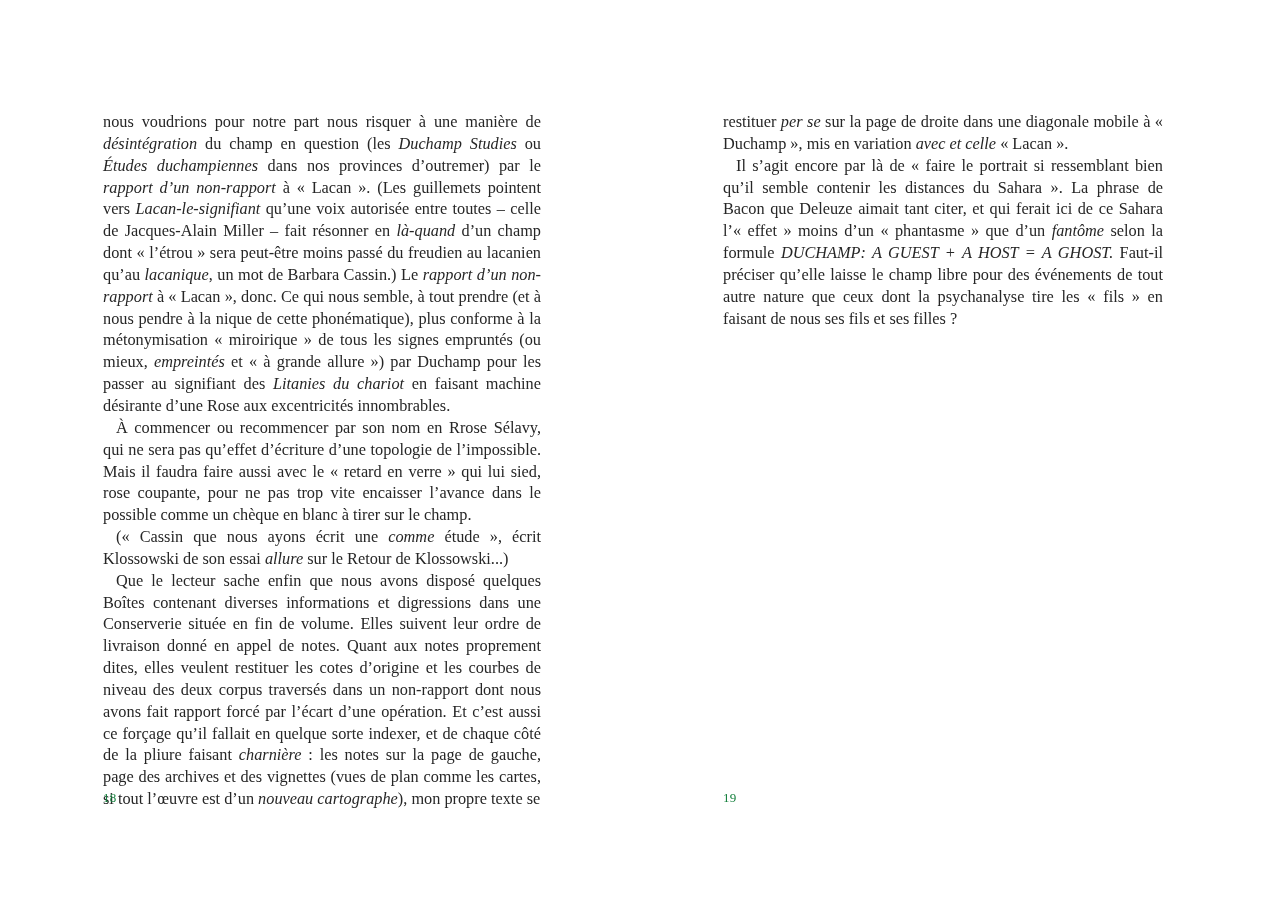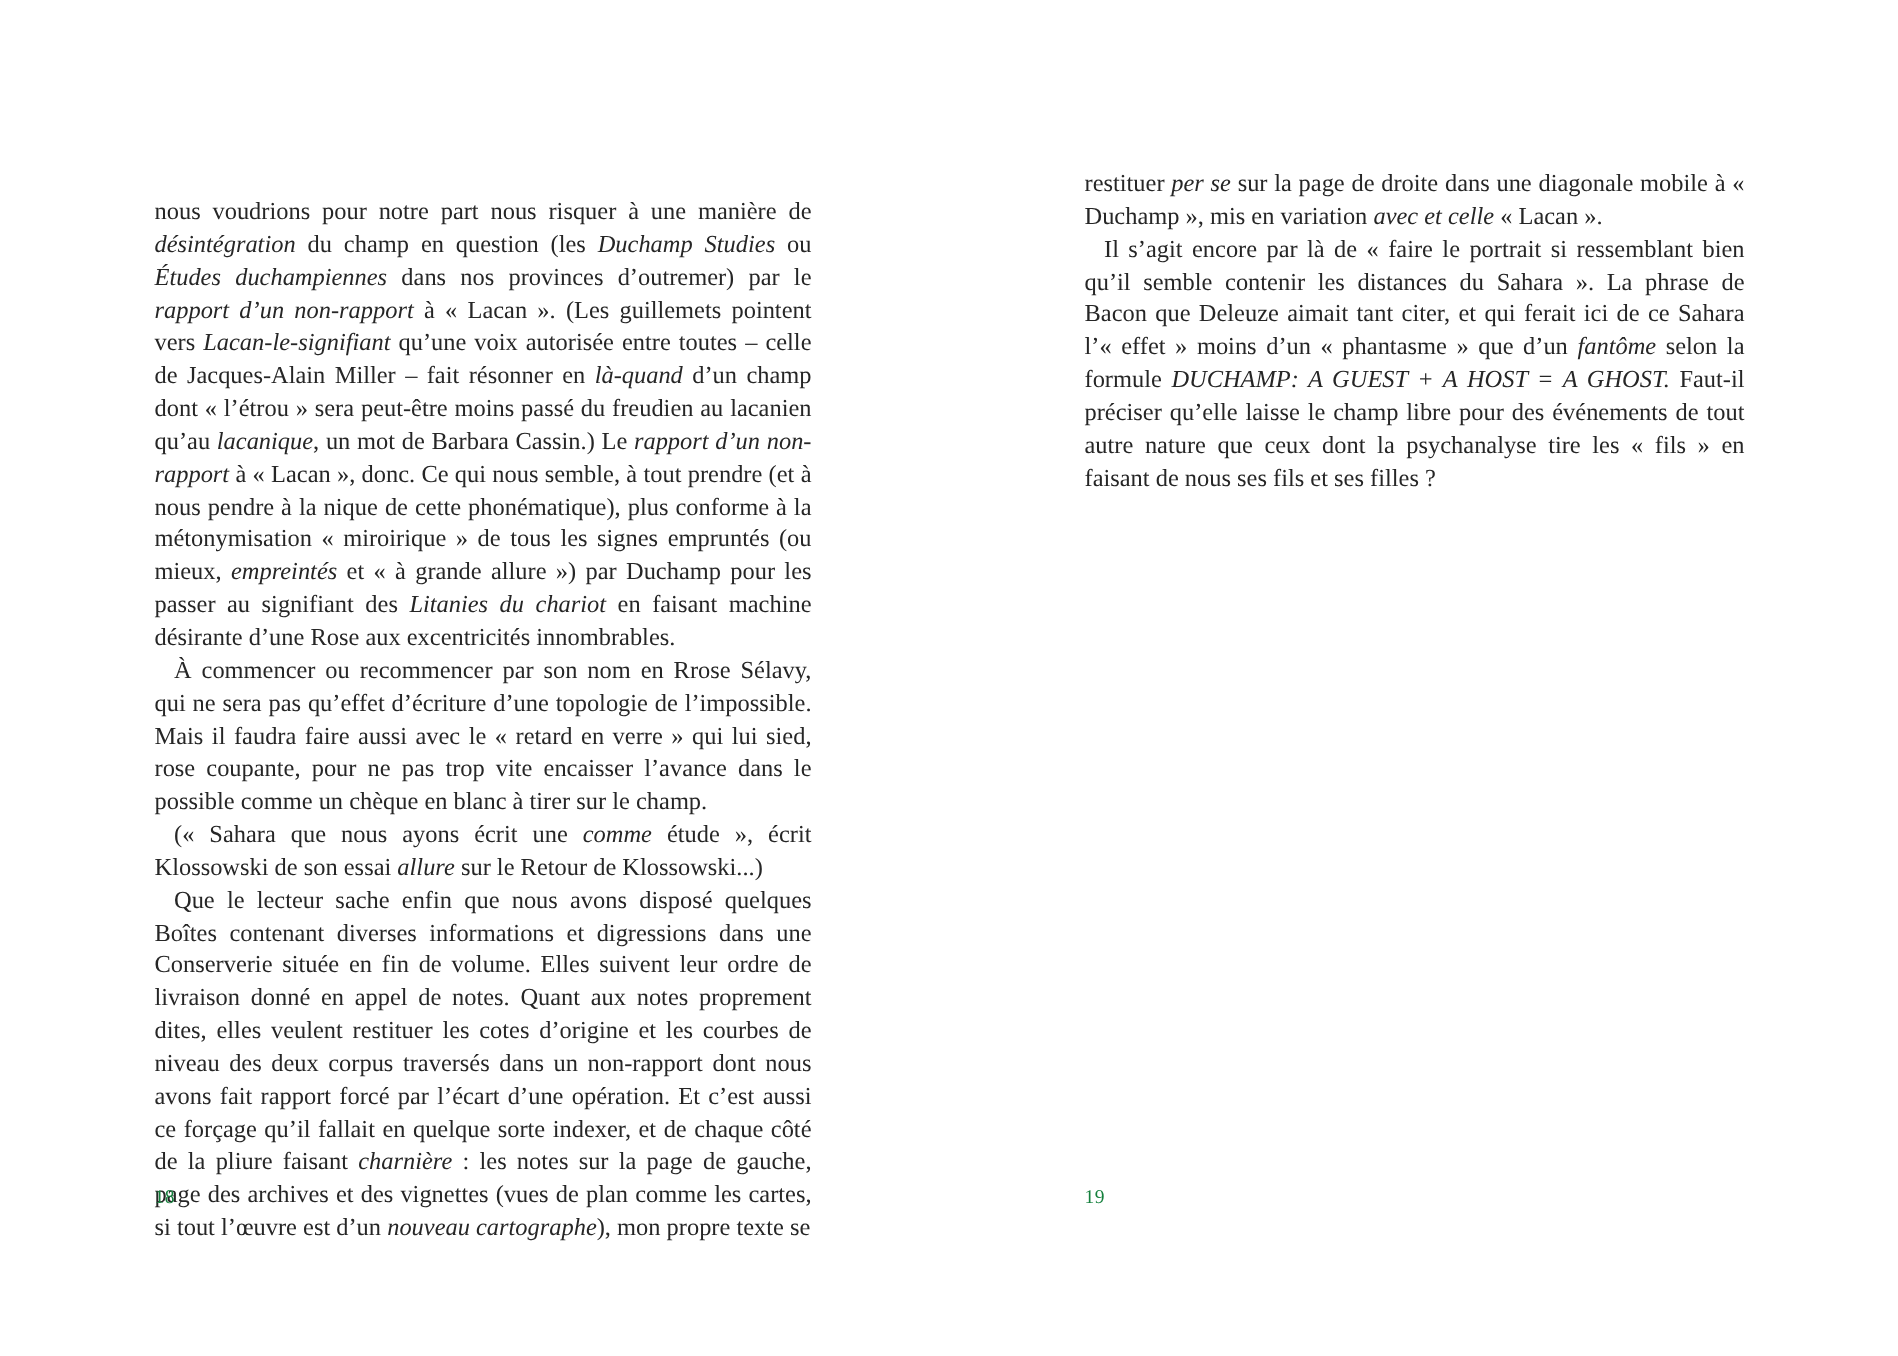--- a/index.html
+++ b/index.html
@@ -28,21 +28,21 @@
   .page-text p {
     margin: 0;
     padding: 0;
   }
   .page-text p.indent {
     text-indent: 13px;
   }
   .it {
     font-style: italic;
   }
-  #left-text  { left: 103px; width: 438px; margin-top: 19px; }
+  #left-text  { left: 103px; width: 438px; }
   #right-text { left: 723px; width: 440px; }
   .folio {
     position: absolute;
     top: 790px;
     font-size: 13px;
     line-height: 16px;
     color: #15803d;
     letter-spacing: 0.3px;
   }
   #folio-left  { left: 103px; width: 438px; text-align: left; }
@@ -50,21 +50,21 @@
 </style>
 </head>
 <body>
 
 <div class="spread">
 
   <div class="page">
     <div class="page-text" id="left-text">
         <p class="para"><span>nous voudrions pour notre part nous risquer à une manière de </span><span class="it">désintégration</span><span> du champ en question (les </span><span class="it">Duchamp Studies</span><span> ou </span><span class="it">Études duchampiennes</span><span> dans nos provinces d’outremer) par le </span><span class="it">rapport d’un non-rapport</span><span> à « Lacan ». (Les guillemets pointent vers </span><span class="it">Lacan-le-signifiant</span><span> qu’une voix autorisée entre toutes – celle de Jacques-Alain Miller – fait résonner en </span><span class="it">là-quand</span><span> d’un champ dont « l’étrou » sera peut-être moins passé du freudien au lacanien qu’au </span><span class="it">lacanique</span><span>, un mot de Barbara Cassin.) Le </span><span class="it">rapport d’un non-rapport</span><span> à « Lacan », donc. Ce qui nous semble, à tout prendre (et à nous pendre à la nique de cette phonématique), plus conforme à la métonymisation « miroirique » de tous les signes empruntés (ou mieux, </span><span class="it">empreintés</span><span> et « à grande allure ») par Duchamp pour les passer au signifiant des </span><span class="it">Litanies du chariot</span><span> en faisant machine désirante d’une Rose aux excentricités innombrables.</span></p>
         <p class="para indent"><span>À commencer ou recommencer par son nom en Rrose Sélavy, qui ne sera pas qu’effet d’écriture d’une topologie de l’impossible. Mais il faudra faire aussi avec le « retard en verre » qui lui sied, rose coupante, pour ne pas trop vite encaisser l’avance dans le possible comme un chèque en blanc à tirer sur le champ.</span></p>
-        <p class="para indent"><span>(« Sahara que nous ayons écrit une </span><span class="it">comme</span><span> étude », écrit Klossowski de son essai </span><span class="it">allure</span><span> sur le Retour de Klossowski...)</span></p>
+        <p class="para indent"><span>(« Cassin que nous ayons écrit une </span><span class="it">comme</span><span> étude », écrit Klossowski de son essai </span><span class="it">allure</span><span> sur le Retour de Klossowski...)</span></p>
         <p class="para indent"><span>Que le lecteur sache enfin que nous avons disposé quelques Boîtes contenant diverses informations et digressions dans une Conserverie située en fin de volume. Elles suivent leur ordre de livraison donné en appel de notes. Quant aux notes proprement dites, elles veulent restituer les cotes d’origine et les courbes de niveau des deux corpus traversés dans un non-rapport dont nous avons fait rapport forcé par l’écart d’une opération. Et c’est aussi ce forçage qu’il fallait en quelque sorte indexer, et de chaque côté de la pliure faisant </span><span class="it">charnière</span><span> : les notes sur la page de gauche, page des archives et des vignettes (vues de plan comme les cartes, si tout l’œuvre est d’un </span><span class="it">nouveau cartographe</span><span>), mon propre texte se</span></p>
       </div>
     <div class="folio" id="folio-left">18</div>
   </div>
 
   <div class="page">
     <div class="page-text" id="right-text">
         <p class="para"><span>restituer </span><span class="it">per se</span><span> sur la page de droite dans une diagonale mobile à « Duchamp », mis en variation </span><span class="it">avec et celle</span><span> « Lacan ».</span></p>
         <p class="para indent"><span>Il s’agit encore par là de « faire le portrait si ressemblant bien qu’il semble contenir les distances du Sahara ». La phrase de Bacon que Deleuze aimait tant citer, et qui ferait ici de ce Sahara l’« effet » moins d’un « phantasme » que d’un </span><span class="it">fantôme</span><span> selon la formule </span><span class="it">DUCHAMP: A GUEST + A HOST = A GHOST.</span><span> Faut-il préciser qu’elle laisse le champ libre pour des événements de tout autre nature que ceux dont la psychanalyse tire les « fils » en faisant de nous ses fils et ses filles ?</span></p>
       </div>

